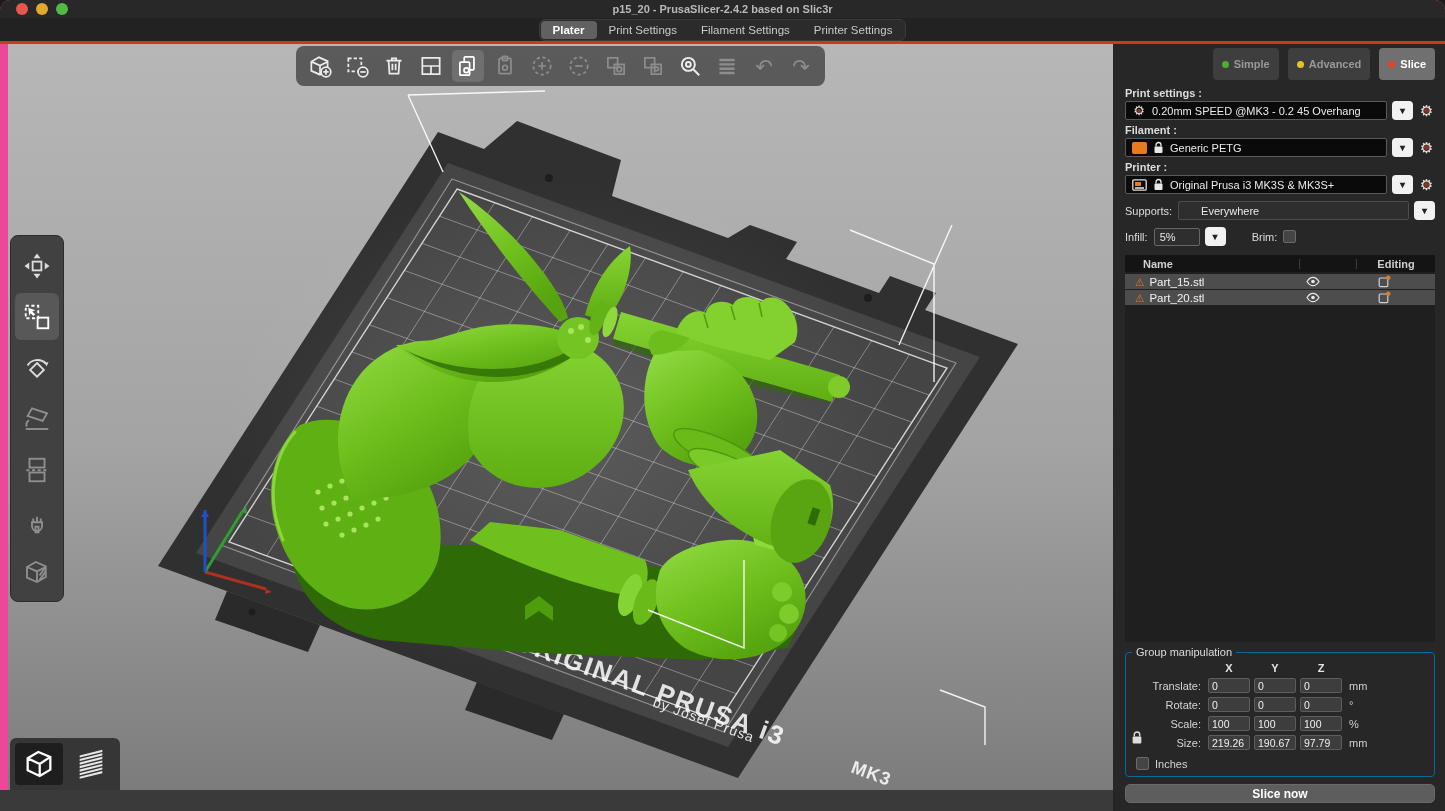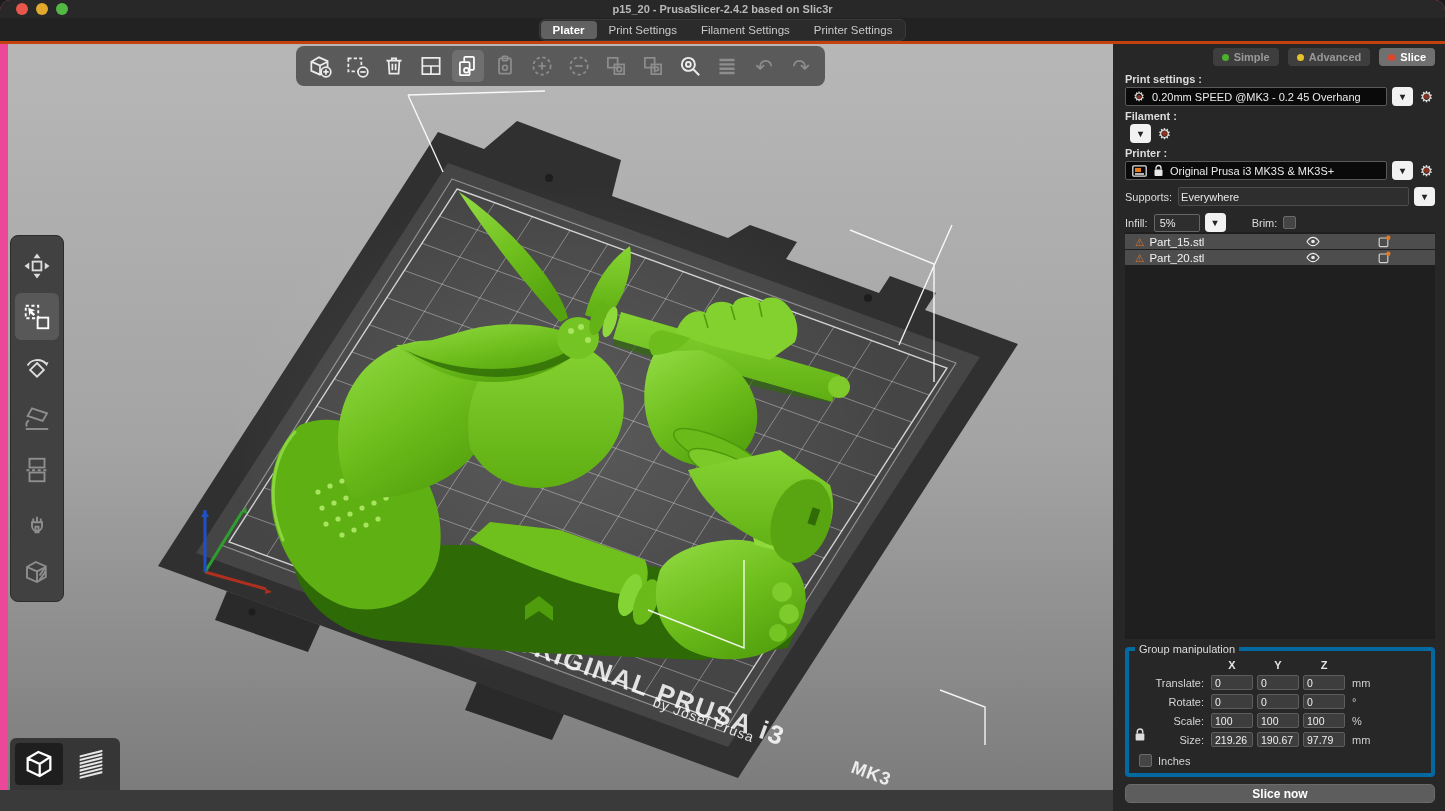--- a/index.html
+++ b/index.html
@@ -39,47 +39,47 @@
   .licon.dis { color:#8f8f8f; }
   .licon.active { background:#585858; color:#ffffff; }
 
   
   .viewmodes { position:absolute; left:2px; top:694px; background:#363636; border-radius:6px 6px 0 0; display:flex; padding:5px; gap:4px; }
   .vmbtn { width:48px; height:42px; display:flex; align-items:center; justify-content:center; border-radius:4px; color:#e6e6e6; }
   .vmbtn.active { background:#1e1e1e; color:#fff; }
 
   
   .rightpanel { position:absolute; left:1113px; top:0; right:0; bottom:0; background:#272727; display:flex; flex-direction:column; padding:4px 10px 8px 12px; }
-  .modes { display:flex; justify-content:flex-end; gap:9px; height:18px; margin-bottom:3px; }
+  .modes { display:flex; justify-content:flex-end; gap:9px; height:32px; margin-bottom:3px; }
   .pill { display:flex; align-items:center; gap:5px; background:#3e3e3e; border-radius:4px; padding:0 9px; font-size:11px; font-weight:bold; color:#999; }
   .pill.active { background:#707070; color:#fff; }
   .pdot { width:7px; height:7px; border-radius:50%; }
   .plabel { font-size:11px; color:#dcdcdc; margin:4px 0 2px 0;font-weight:bold; }
   .comborow { display:flex; align-items:center; height:19px; }
   .combo { flex:1; height:19px; background:#0a0a0a; border:1px solid #5a5a5a; border-radius:2px; display:flex; align-items:center; gap:6px; padding:0 6px; font-size:11px; color:#eaeaea; white-space:nowrap; overflow:hidden; }
   .dropbtn { width:21px; height:19px; background:#f2f2f2; border-radius:4px; margin-left:5px; display:flex; align-items:center; justify-content:center; font-size:10px; color:#222; font-weight:bold; }
   .gearbtn { position:relative; width:17px; height:17px; margin-left:5px; color:#e2e2e2; font-size:15px; line-height:17px; text-align:center; }
   .gearbtn i { position:absolute; left:6px; top:6px; width:5px; height:5px; border-radius:50%; background:#8e3220; }
   .gearsm { position:relative; width:14px; height:14px; color:#dedede; font-size:13px; line-height:14px; text-align:center; flex:0 0 auto; }
   .gearsm i { position:absolute; left:5px; top:5px; width:4px; height:4px; border-radius:50%; background:#8e3220; }
   .swatch { width:15px; height:12px; border-radius:2px; background:#e87a1e; flex:0 0 auto; }
   .rowline { display:flex; align-items:center; margin-top:7px; height:19px; font-size:11px; color:#dcdcdc; }
-  .flatfield { flex:1; height:19px; background:#2e2e2e; border:1px solid #4c4c4c; border-radius:2px; display:flex; align-items:center; padding:0 2px; font-size:11px; color:#e8e8e8; margin-left:6px; }
+  .flatfield { flex:1; height:19px; background:#2e2e2e; border:1px solid #4c4c4c; border-radius:2px; display:flex; align-items:center; padding:0 22px; font-size:11px; color:#e8e8e8; margin-left:6px; }
   .smfield { width:46px; height:18px; background:#2e2e2e; border:1px solid #666; border-radius:2px; display:flex; align-items:center; padding:0 5px; font-size:11px; color:#e8e8e8; margin-left:6px; }
   .chk { width:13px; height:13px; background:#454545; border:1px solid #6a6a6a; border-radius:2px; }
 
   .listhdr { display:flex; align-items:center; height:17px; background:#141414; margin-top:9px; font-size:11px; font-weight:bold; color:#cfcfcf; }
   .listhdr .sep { width:1px; height:10px; background:#3c3c3c; }
   .listbody { flex:1; background:#1f1f1f; padding-top:2px; display:flex; flex-direction:column; gap:1px; overflow:hidden; }
   .lrow { height:15px; background:#4d4d4d; display:flex; align-items:center; font-size:11.5px; color:#f2f2f2; }
   .warn { color:#e8731f; font-size:10.5px; margin:0 5px 0 10px; }
   .eyewrap { margin-left:auto; margin-right:58px; display:flex; }
   .editwrap { margin-right:44px; display:flex; }
 
-  fieldset.gm { border:4px solid #0369a1; border-radius:4px; padding:4px 8px 6px 6px; margin-top:4px; color:#dcdcdc; position:relative; }
+  fieldset.gm { border:1px solid #0369a1; border-radius:4px; padding:4px 8px 6px 6px; margin-top:4px; color:#dcdcdc; position:relative; }
   fieldset.gm legend { font-size:11px; padding:0 4px; color:#ddd; }
   .gmgrid { display:grid; grid-template-columns:58px 42px 42px 42px 28px; column-gap:4px; row-gap:4px; align-items:center; margin-left:14px; }
   .gmh { font-size:11px; font-weight:bold; text-align:center; color:#e4e4e4; }
   .gml { font-size:11px; text-align:right; padding-right:3px; color:#d4d4d4; }
   .gmi { width:42px; height:15px; background:#3d3d3d; border:1px solid #5d5d5d; border-radius:2px; color:#efefef; font-size:10.5px; font-family:"Liberation Sans",sans-serif; padding:0 3px; }
   .gmu { font-size:11px; color:#cfcfcf; padding-left:3px; }
   .gmlock { position:absolute; left:5px; top:72px; }
   .inchesrow { display:flex; align-items:center; gap:6px; margin:7px 0 0 4px; font-size:11px; color:#d4d4d4; }
   .slicebtn { height:19px; margin-top:7px; background:#5d5d5d; border:1px solid #6a6a6a; border-radius:5px; color:#fff; font-size:12px; font-weight:bold; display:flex; align-items:center; justify-content:center; }
 
@@ -410,20 +410,28 @@
         <div class="combo">
           <span class="gearsm">⚙<i></i></span>
           <span>0.20mm SPEED @MK3 - 0.2 45 Overhang</span>
         </div>
         <div class="dropbtn">▾</div>
         <div class="gearbtn">⚙<i></i></div>
       </div>
 
       <div class="plabel">Filament :</div>
       <div class="comborow">
+        <div class="combo">
+          <span class="swatch"></span>
+          <svg class="i" width="11" height="13" viewBox="0 0 11 13">
+              <path d="M3 5.5V4a2.5 2.5 0 0 1 5 0v1.5" fill="none" stroke="#e8e8e8" stroke-width="1.3"></path>
+              <rect x="1.5" y="5.5" width="8" height="6.5" rx="1" fill="#e8e8e8"></rect>
+            </svg>
+          <span>Generic PETG</span>
+        </div>
         <div class="dropbtn">▾</div>
         <div class="gearbtn">⚙<i></i></div>
       </div>
 
       <div class="plabel">Printer :</div>
       <div class="comborow">
         <div class="combo">
           <svg class="i" width="15" height="12" viewBox="0 0 15 12">
               <rect x="0.8" y="0.8" width="13.4" height="10.4" rx="1.2" fill="none" stroke="#e0e0e0" stroke-width="1.3"></rect>
               <rect x="3" y="3" width="6" height="4" fill="#e87a1e"></rect>
@@ -450,20 +458,28 @@
       <div class="rowline">
         <span>Infill:</span>
         <div class="smfield">
             <span>5%</span>
           </div>
         <div class="dropbtn">▾</div>
         <span style="margin-left:26px">Brim:</span>
         <span class="chk" style="margin-left:6px"></span>
       </div>
 
+      <div class="listhdr">
+        <span style="margin-left:18px">Name</span>
+        <span style="flex:1"></span>
+        <span class="sep"></span>
+        <span style="width:56px"></span>
+        <span class="sep"></span>
+        <span style="width:78px; text-align:center">Editing</span>
+      </div>
 
       <div class="listbody">
         <div class="lrow">
           <span class="warn">⚠</span>
           <span>Part_15.stl</span>
           <span class="eyewrap">
               <svg class="i" width="14" height="11" viewBox="0 0 14 11">
                 <path d="M1 5.5S3.6 1.3 7 1.3s6 4.2 6 4.2-2.6 4.2-6 4.2S1 5.5 1 5.5z" fill="none" stroke="#e8e8e8" stroke-width="1.2"></path>
                 <circle cx="7" cy="5.5" r="1.8" fill="#e8e8e8"></circle>
               </svg>

